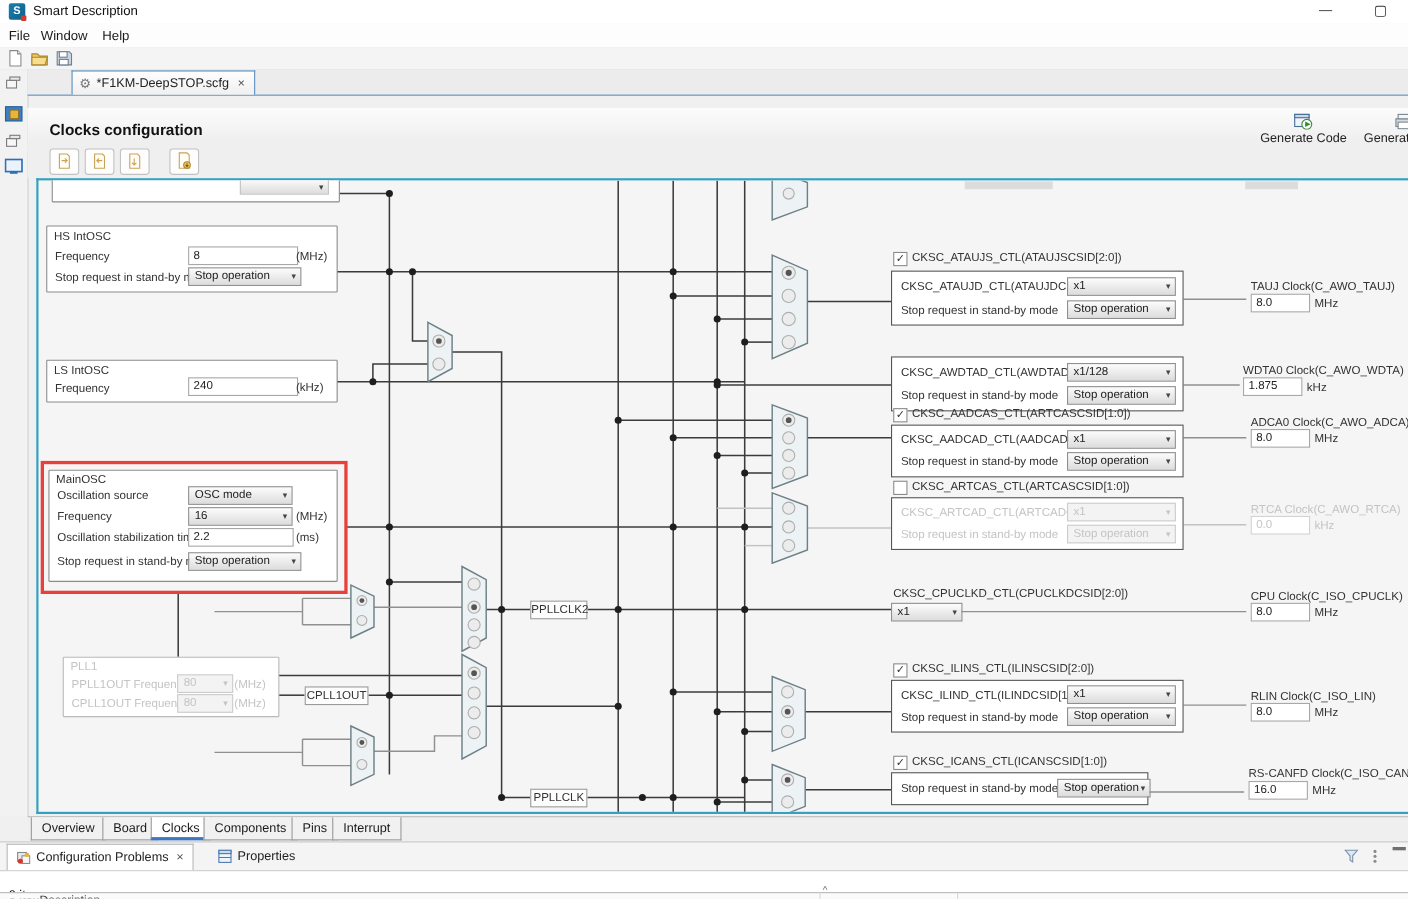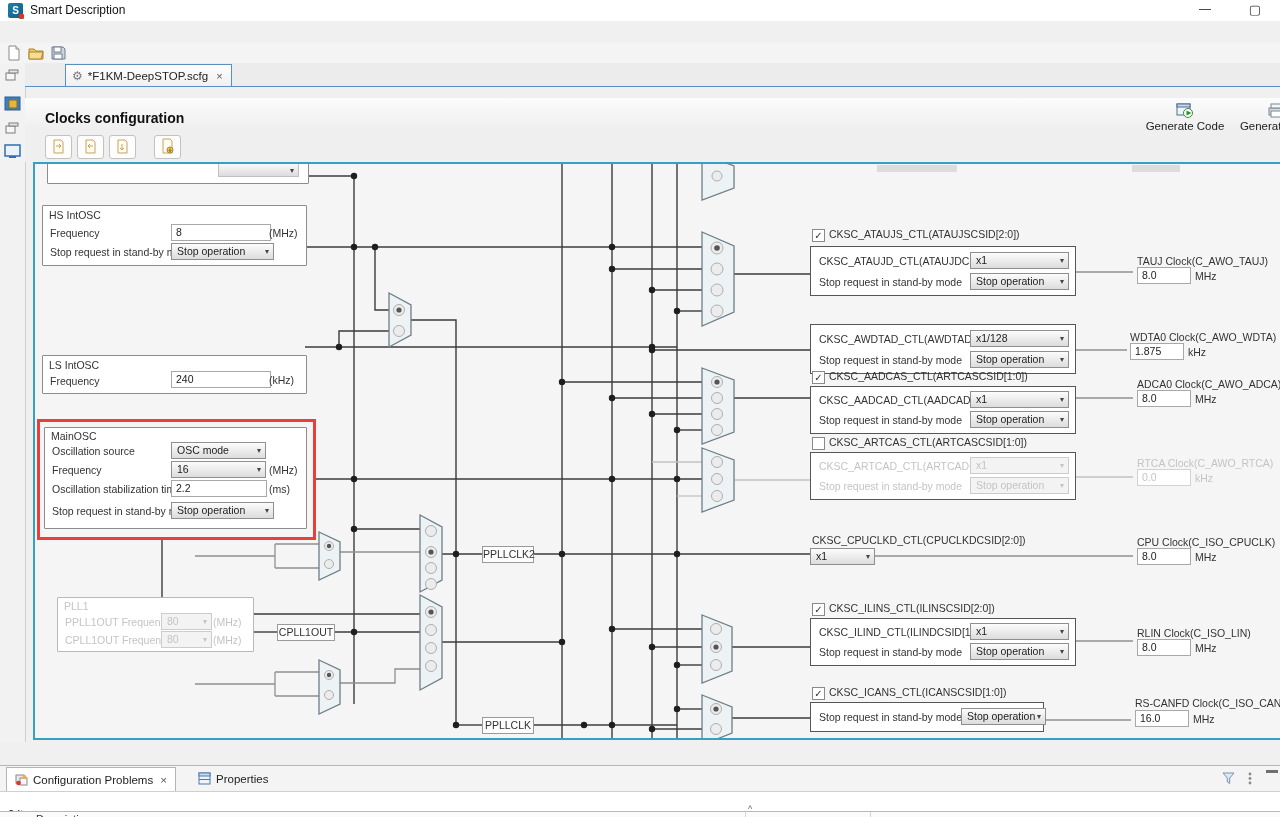--- a/index.html
+++ b/index.html
@@ -77,20 +77,25 @@
 
 <div id="app">
 
   <div class="titlebar">
     <div class="appicon"><span>S</span><i></i></div>
     <div class="ttl">Smart Description</div>
     <div class="winbtn" style="left:1188px;">—</div>
     <div class="winbtn" style="left:1238px;font-size:13px;">▢</div>
   </div>
 
+  <div class="menubar">
+    <div class="menu" style="left:4px;">File</div>
+    <div class="menu" style="left:33px;">Window</div>
+    <div class="menu" style="left:89px;">Help</div>
+  </div>
 
   <div class="toolbar">
     <div class="tbtn" style="left:5px;">
       <svg width="18" height="18">
         <path d="M4 2 h7 l3 3 v11 h-10 z" fill="#ffffff" stroke="#8a8a8a"></path>
         <path d="M11 2 v3 h3" fill="#fff1c9" stroke="#8a8a8a"></path>
       </svg>
     </div>
     <div class="tbtn" style="left:27px;">
       <svg width="18" height="18">
@@ -364,21 +369,21 @@
 
     <div class="bx" style="left:7px;top:41px;width:263px;height:59px;">
       <div class="lbl" style="left:6px;top:3px;">HS IntOSC</div>
       <div class="lbl" style="left:7px;top:21px;">Frequency</div>
       <div class="inp" style="left:128px;top:18px;width:90px;">8</div>
       <div class="unit" style="left:226px;top:21px;">(MHz)</div>
       <div class="lbl" style="left:7px;top:40px;">Stop request in stand-by mode</div>
       <div class="dd" style="left:128px;top:37px;width:80px;"><span>Stop operation</span><span class="ar">▾</span></div>
     </div>
 
-    <div class="bx" style="left:7px;top:163px;width:263px;height:37px;margin-top:28px;">
+    <div class="bx" style="left:7px;top:163px;width:263px;height:37px;">
       <div class="lbl" style="left:6px;top:3px;">LS IntOSC</div>
       <div class="lbl" style="left:7px;top:19px;">Frequency</div>
       <div class="inp" style="left:128px;top:15px;width:90px;">240</div>
       <div class="unit" style="left:226px;top:18px;">(kHz)</div>
     </div>
 
     <div class="redbox" style="left:2px;top:255px;width:273px;height:115px;"></div>
     <div class="bx" style="left:9px;top:263px;width:261px;height:100px;">
       <div class="lbl" style="left:6px;top:2px;">MainOSC</div>
       <div class="lbl" style="left:7px;top:17px;">Oscillation source</div>
@@ -485,20 +490,28 @@
     </div>
     <div class="selbox" style="left:775px;top:538px;width:232px;height:28px;">
       <div class="lbl" style="left:8px;top:8px;">Stop request in stand-by mode</div>
       <div class="dd" style="left:150px;top:5px;width:62px;"><span>Stop operation</span><span class="ar">▾</span></div>
     </div>
     <div class="lbl" style="left:1100px;top:533px;">RS-CANFD Clock(C_ISO_CAN)</div>
     <div class="inp" style="left:1100px;top:546px;width:44px;">16.0</div>
     <div class="unit" style="left:1158px;top:549px;">MHz</div>
   </div>
 
+  <div class="vtabs">
+    <div class="vtab" style="left:3px;">Overview</div>
+    <div class="vtab" style="left:68px;">Board</div>
+    <div class="vtab sel" style="left:112px;">Clocks</div>
+    <div class="vtab" style="left:160px;">Components</div>
+    <div class="vtab" style="left:240px;">Pins</div>
+    <div class="vtab" style="left:277px;">Interrupt</div>
+  </div>
 
   <div class="panel">
     <div class="ptabstrip">
       <div class="ptab sel" style="left:6px;">
         <svg width="13" height="13">
           <rect x="1" y="2" width="8" height="8" fill="#e9e9e9" stroke="#8a8a8a"></rect>
           <rect x="5" y="5" width="7" height="7" fill="#f6f6f6" stroke="#8a8a8a"></rect>
           <circle cx="3.5" cy="10" r="2.3" fill="#d23a2e"></circle>
           <circle cx="9.5" cy="4" r="2" fill="#e8b33c"></circle>
         </svg>

